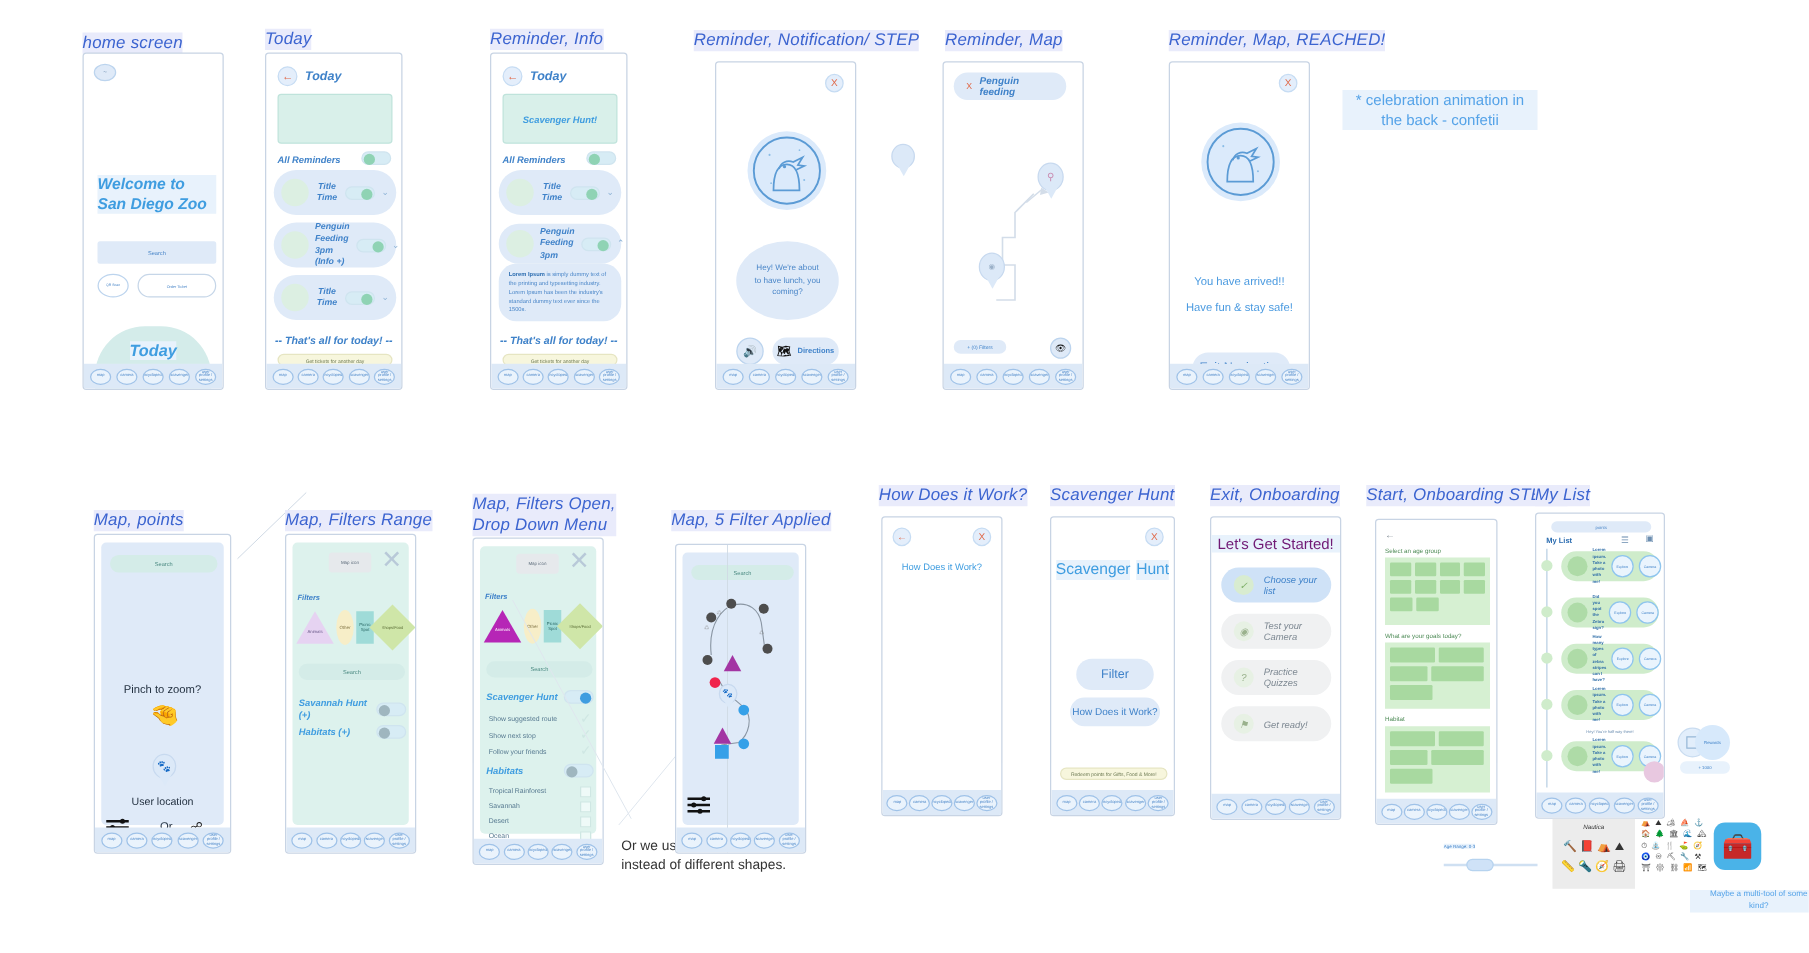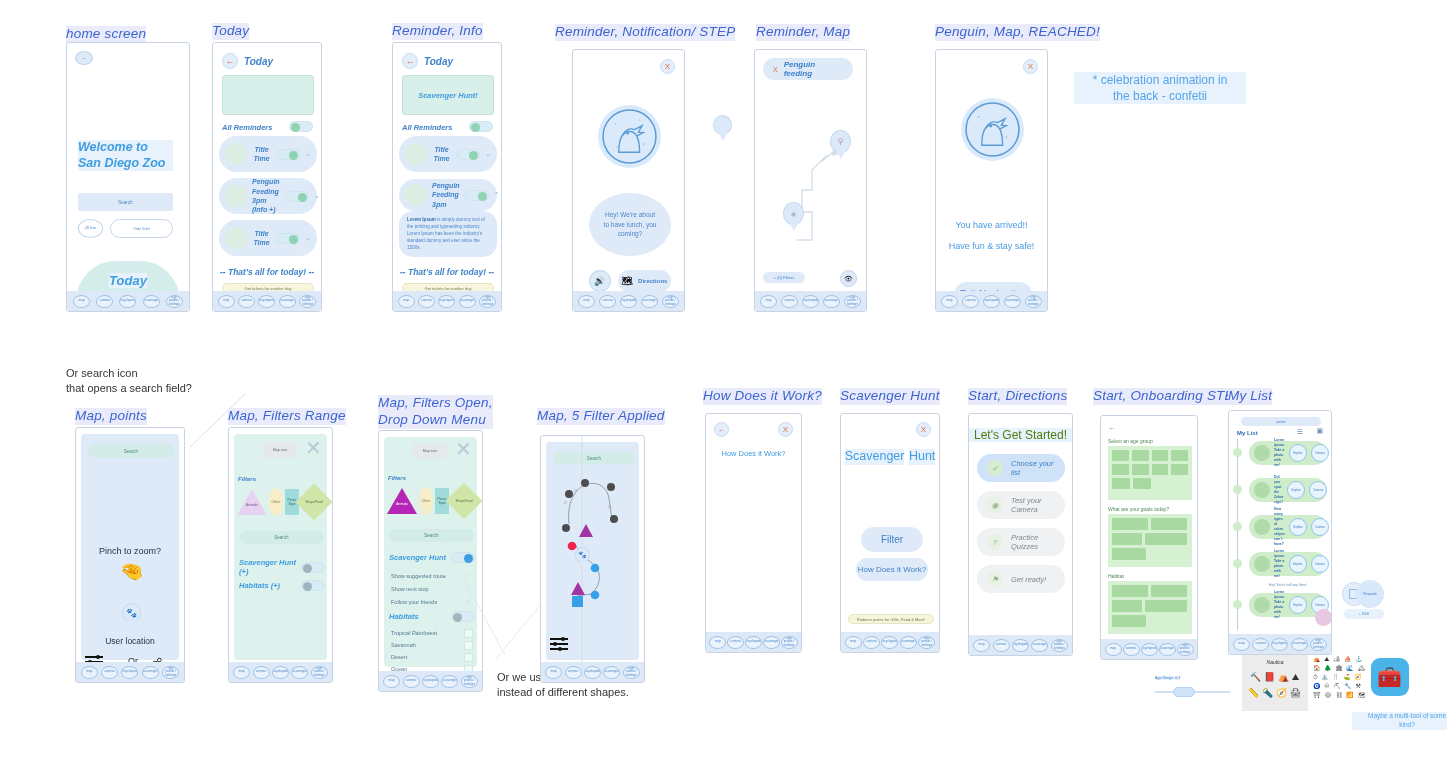--- a/index.html
+++ b/index.html
@@ -162,21 +162,21 @@
   .chk-row .bx{ width:9px;height:9px;background:#effaf8;border:1px solid #cfe7e3;}
   .chk-row .bx.tick{ background:transparent;border:none;color:#cfe7e3;font-size:11px;line-height:9px;}
   .row-hi{ font-style:italic;font-weight:bold;font-size:7.5px;color:#3f9de0;}
 
   
   .slider-icon{ position:relative;width:18px;height:16px; }
   .slider-icon i{ position:absolute;left:0;right:0;height:1.6px;background:#111;display:block;}
   .slider-icon b{ position:absolute;width:4px;height:4px;border-radius:50%;background:#111;display:block;}
 
   
-  .onb-title{ font-size:12px;color:#4d7c0f;text-align:center;background:#e8f2fc;}
+  .onb-title{ font-size:12px;color:#701a75;text-align:center;background:#e8f2fc;}
   .onb-pill{ border-radius:999px;display:flex;align-items:center;gap:8px;padding:0 10px;font-style:italic;font-size:7.5px;}
   .onb-circ{ width:16px;height:16px;border-radius:50%;flex:0 0 auto;display:flex;align-items:center;justify-content:center;font-size:8px;}
   .grp-title{ font-size:5px;color:#4c8a55;}
   .grp-box{ background:#d6f0d2; }
   .chip{ background:#a8d9a0; border-radius:1px;}
 
   
   .ml-hdr{ font-size:6px;font-weight:bold;color:#2b6cb0;}
   .ml-card{ background:#cfeccb;border-radius:999px;display:flex;align-items:center;gap:4px;padding:0 5px;}
   .ml-av{ width:16px;height:16px;border-radius:50%;background:#aedba7;flex:0 0 auto;}
@@ -184,21 +184,21 @@
   .ml-btn{ width:18px;height:18px;border-radius:50%;border:1px solid #8fc5ee;background:#eaf4fd;font-size:2.8px;color:#3f82c9;display:flex;align-items:center;justify-content:center;flex:0 0 auto;}
   .timeline{ position:absolute;left:8px;top:28px;bottom:24px;width:1px;background:#b9cfe3;}
   .tl-dot{ position:absolute;left:4px;width:9px;height:9px;border-radius:50%;background:#cfeccb;}
 </style>
 </head>
 <body>
 
 <div class="board">
 
   <div class="scr-title" style="left:66px;top:26px;">home screen</div>
-  <div class="phone" style="left:66px;top:42px;width:124px;height:270px;">
+  <div class="phone" style="left:66px;top:42px;width:113px;height:270px;">
     <div class="round-btn" style="position:absolute;left:8px;top:8px;width:18px;height:14px;border-radius:50%;font-size:5px;color:#6b8db0;">~</div>
     <div style="position:absolute;left:11px;top:97px;width:95px;">
       <div style="font-style:italic;font-weight:bold;font-size:12.5px;color:#3f9de0;background:#e8f2fc;line-height:1.25;">Welcome to</div>
       <div style="font-style:italic;font-weight:bold;font-size:12.5px;color:#3f9de0;background:#e8f2fc;line-height:1.25;">San Diego Zoo</div>
     </div>
     <div style="position:absolute;left:11px;top:150px;width:95px;height:18px;background:#dfeaf8;border-radius:2px;display:flex;align-items:center;justify-content:center;font-size:4.5px;color:#4a86c8;">
       <span>Search</span>
     </div>
     <div class="round-btn" style="position:absolute;left:11px;top:176px;width:25px;height:19px;font-size:2.8px;color:#4a86c8;text-align:center;line-height:1.2;background:#fff;">
       <span>QR Scan</span>
@@ -403,21 +403,21 @@
     </div>
     <div class="tabbar">
       <div class="tb">map</div>
       <div class="tb">camera</div>
       <div class="tb">encyclopedia</div>
       <div class="tb">scavenger</div>
       <div class="tb">user profile / settings</div>
     </div>
   </div>
 
-  <div class="scr-title" style="left:935px;top:24px;">Penguin, Map, REACHED!</div>
+  <div class="scr-title" style="left:935px;top:24px;">Reminder, Map, REACHED!</div>
   <div class="phone" style="left:935px;top:49px;width:113px;height:263px;">
     <div class="x-circ" style="position:absolute;right:9px;top:9px;">
       <span>X</span>
     </div>
     <div class="zoo-logo" style="position:absolute;left:25px;top:48px;width:63px;height:63px;">
       <svg viewBox="0 0 100 100" width="63" height="63">
         <circle cx="50" cy="50" r="42" fill="none" stroke="#5b9bd5" stroke-width="2.4"></circle>
         <path d="M33 75 C33 52,40 42,50 42 C60 42,66 52,66 75 Z" fill="none" stroke="#5b9bd5" stroke-width="2.2"></path>
         <path d="M40 48 C42 40,50 36,58 39 L70 33 L64 43 L72 44 L62 49" fill="none" stroke="#5b9bd5" stroke-width="2.2"></path>
         <circle cx="47" cy="45" r="2" fill="#5b9bd5"></circle>
@@ -432,25 +432,23 @@
     </div>
     <div class="tabbar">
       <div class="tb">map</div>
       <div class="tb">camera</div>
       <div class="tb">encyclopedia</div>
       <div class="tb">scavenger</div>
       <div class="tb">user profile / settings</div>
     </div>
   </div>
 
-  <div class="note-blue" style="left:1074px;top:72px;width:172px;">* celebration animation in
+  <div class="note-blue" style="left:1074px;top:72px;width:156px;">* celebration animation in
 the back - confetii</div>
 
-  <div class="note" style="left:66px;top:366px;width:220px;">Or search icon
-that opens a search field?</div>
   <svg style="position:absolute;left:150px;top:392px;" width="110" height="60">
     <path d="M95,2 L40,55" stroke="#cfd9e4" stroke-width="0.8" fill="none"></path>
   </svg>
 
   <div class="scr-title" style="left:75px;top:408px;">Map, points</div>
   <div class="phone" style="left:75px;top:427px;width:110px;height:256px;">
     <div class="map-bg"></div>
     <div class="search-pill" style="position:absolute;left:12px;top:16px;width:86px;height:14px;">
       <span>Search</span>
     </div>
@@ -501,21 +499,21 @@
       <div style="width:32px;display:flex;justify-content:center;">
           <div class="shp-dia">
             <span>Shops/Food</span>
           </div>
         </div>
     </div>
     <div class="search-pill" style="position:absolute;left:10px;top:103px;width:85px;height:13px;">
       <span>Search</span>
     </div>
     <div style="position:absolute;left:10px;top:130px;width:86px;display:flex;align-items:center;justify-content:space-between;">
-      <span class="row-hi">Scavenger Hunt (+)</span>
+      <span class="row-hi">Savannah Hunt (+)</span>
       <span class="tgl off grey">
           <i></i>
         </span>
     </div>
     <div style="position:absolute;left:10px;top:152px;width:86px;display:flex;align-items:center;justify-content:space-between;">
       <span class="row-hi">Habitats (+)</span>
       <span class="tgl off grey">
           <i></i>
         </span>
     </div>
@@ -701,21 +699,21 @@
     </div>
     <div class="tabbar">
       <div class="tb">map</div>
       <div class="tb">camera</div>
       <div class="tb">encyclopedia</div>
       <div class="tb">scavenger</div>
       <div class="tb">user profile / settings</div>
     </div>
   </div>
 
-  <div class="scr-title" style="left:968px;top:388px;">Start, Directions</div>
+  <div class="scr-title" style="left:968px;top:388px;">Exit, Onboarding</div>
   <div class="phone" style="left:968px;top:413px;width:105px;height:243px;">
     <div class="onb-title" style="position:absolute;left:0;right:0;top:14px;">Let's Get Started!</div>
     <div class="onb-pill" style="position:absolute;left:8px;top:40px;width:88px;height:28px;background:#cfe2f7;color:#3f82c9;">
       <span class="onb-circ" style="background:#d8ecd0;color:#7fb06a;">✓</span>
       <span>Choose your list</span>
     </div>
     <div class="onb-pill" style="position:absolute;left:8px;top:77px;width:88px;height:28px;background:#f0f1f2;color:#7d8892;">
       <span class="onb-circ" style="background:#e7f1e4;color:#9ab28d;">◉</span>
       <span>Test your Camera</span>
     </div>

